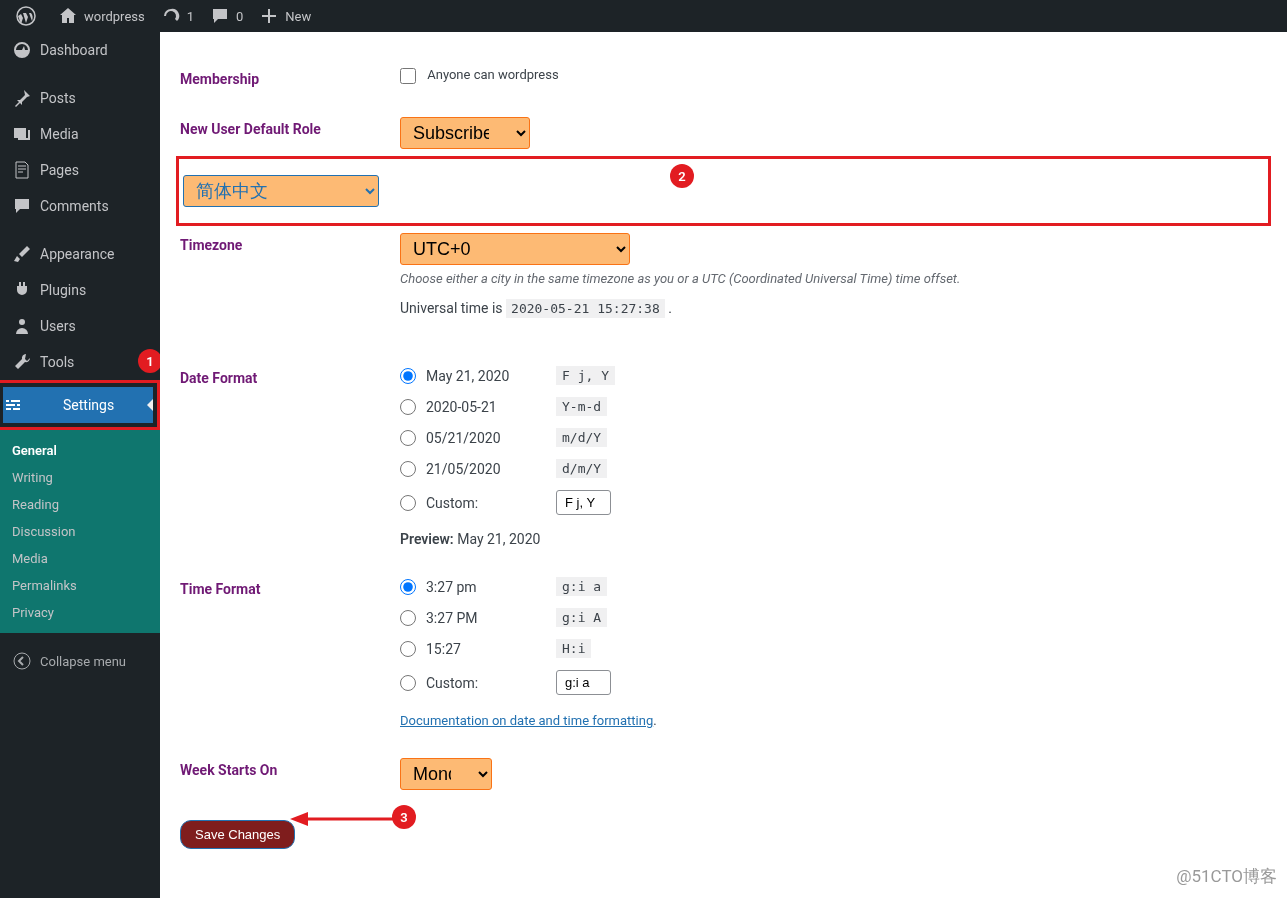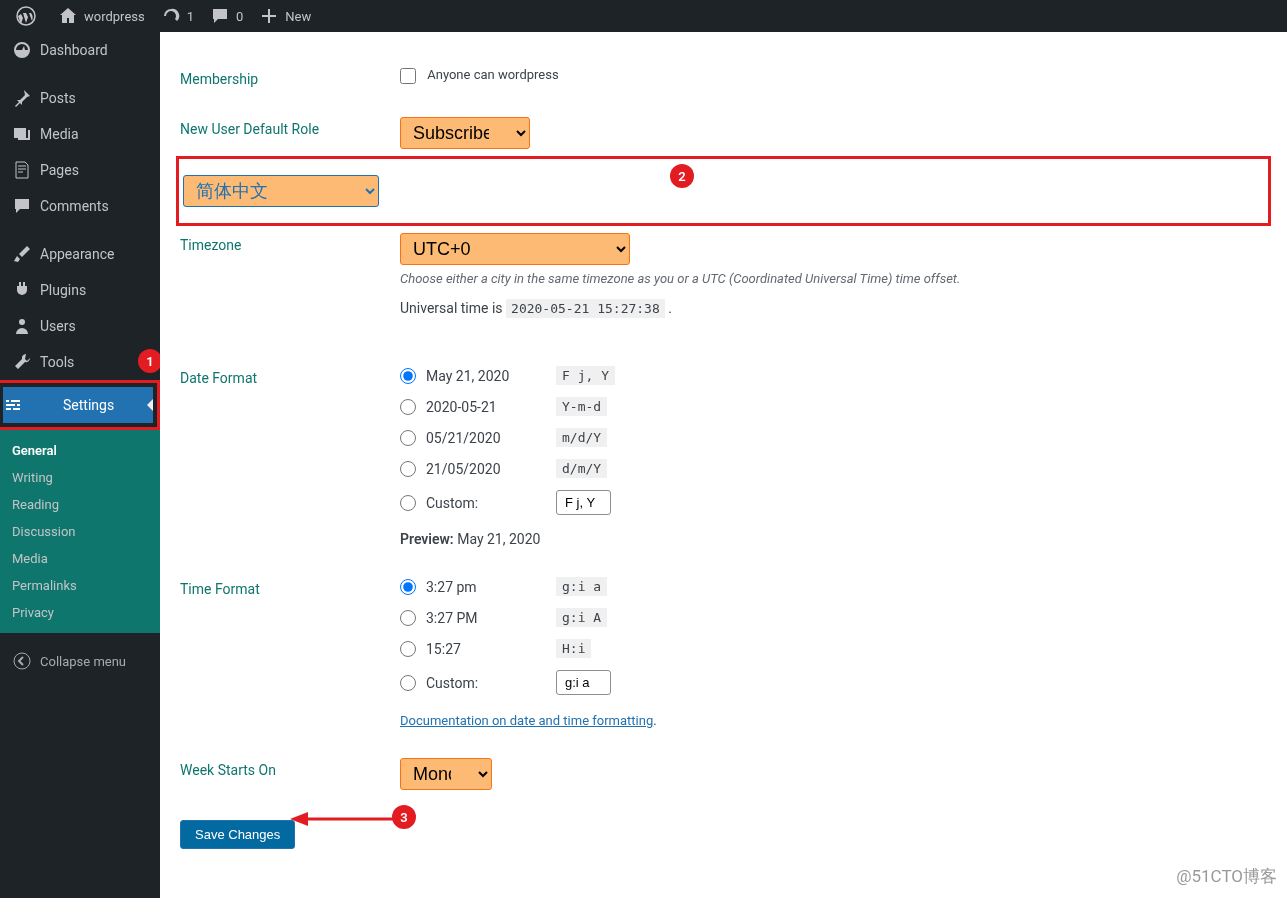--- a/index.html
+++ b/index.html
@@ -14,38 +14,38 @@
 .menu-sep { height: 12px; }
 .menu-icon { width: 20px; height: 20px; margin-right: 8px; fill: currentColor; flex-shrink: 0; }
 .submenu { background: #0f766e; padding: 7px 0; }
 .submenu-item { padding: 6px 12px; cursor: pointer; color: #c3c4c7; font-size: 13px; }
 .submenu-item.current { color: #fff; font-weight: 600; }
 .collapse-menu { display: flex; align-items: center; padding: 8px 12px; cursor: pointer; color: #a7aaad; font-size: 13px; margin-top: 10px; }
 .collapse-icon { width: 20px; height: 20px; margin-right: 8px; fill: currentColor; }
 .content { margin-left: 160px; margin-top: 32px; padding: 20px; background: #fff; min-height: calc(100vh - 32px); }
 .form-table { width: 100%; }
 .form-row { display: flex; align-items: flex-start; padding: 15px 0; }
-.form-label { width: 220px; font-weight: 400; font-size: 14px; color: #0f766e; padding-top: 4px; flex-shrink: 0; }
+.form-label { width: 220px; font-weight: 700; font-size: 14px; color: #701a75; padding-top: 4px; flex-shrink: 0; }
 .form-field { flex: 1; }
 select { padding: 4px 24px 4px 8px; border: 1px solid #f97316; border-radius: 3px; font-size: 18px; background: #fdba74; min-height: 30px; }
 .select-wide { width: 130px; }
 .select-lang { width: 196px; }
 .select-tz { width: 230px; }
 .checkbox { width: 16px; height: 16px; margin-right: 8px; vertical-align: middle; }
 .description { color: #646970; font-style: italic; margin-top: 6px; font-size: 13px; }
 .code { font-family: Consolas, Monaco, monospace; background: #f0f0f1; padding: 2px 5px; font-size: 13px; }
 .radio-row { display: flex; align-items: center; margin-bottom: 12px; }
 .radio-row input[type=radio] { margin-right: 10px; width: 16px; height: 16px; }
 .radio-label { width: 130px; font-size: 14px; }
 .format-code { font-family: Consolas, Monaco, monospace; background: #f0f0f1; padding: 2px 6px; font-size: 13px; }
 .custom-input { border: 1px solid #8c8f94; border-radius: 3px; padding: 4px 8px; font-size: 13px; width: 55px; }
 .preview-line { font-size: 14px; margin-top: 16px; }
 .preview-line b { font-weight: 600; }
 .doclink { color: #2271b1; text-decoration: underline; cursor: pointer; }
-.save-btn { background: #0369a1; color: #fff; border: 1px solid #2271b1; padding: 6px 14px; font-size: 13px; border-radius: 3px; cursor: pointer; text-align: right; }
+.save-btn { background: #7f1d1d; color: #fff; border: 1px solid #2271b1; padding: 6px 14px; font-size: 13px; border-radius: 11px; cursor: pointer; text-align: right; }
 .highlight-box { border: 3px solid #e21c21; padding: 8px 4px; margin: -8px -4px; }
 .highlight-box-row { border: 3px solid #e21c21; padding: 4px 4px 4px 12px; margin-left: -12px; }
 .annotation-badge { position: absolute; width: 24px; height: 24px; background: #e21c21; color: #fff; border-radius: 50%; display: flex; align-items: center; justify-content: center; font-size: 13px; font-weight: 600; z-index: 50; }
 .arrow-svg { position: absolute; z-index: 40; }
 .watermark { position: fixed; bottom: 10px; right: 10px; color: #999; font-size: 17px; }
 .translate-icon { margin-left: 6px; width: 18px; height: 18px; vertical-align: middle; }
 </style>
 </head>
 <body>
 

